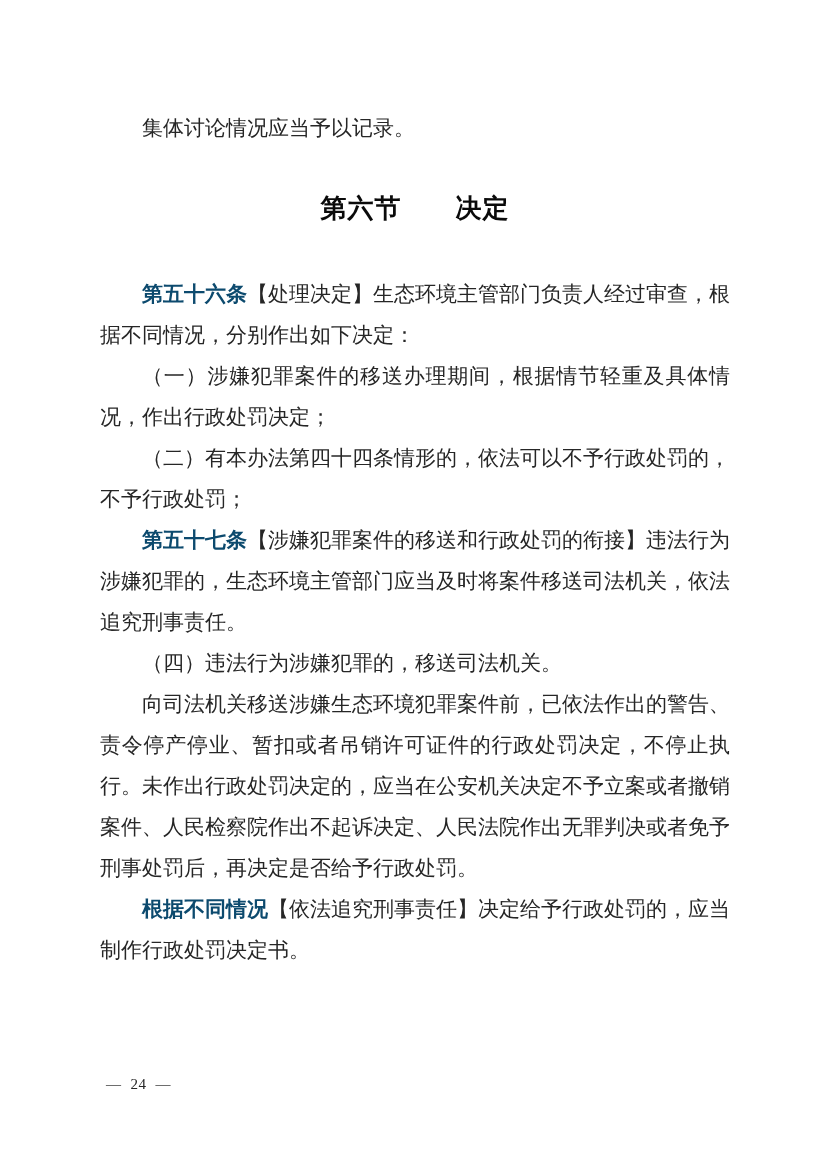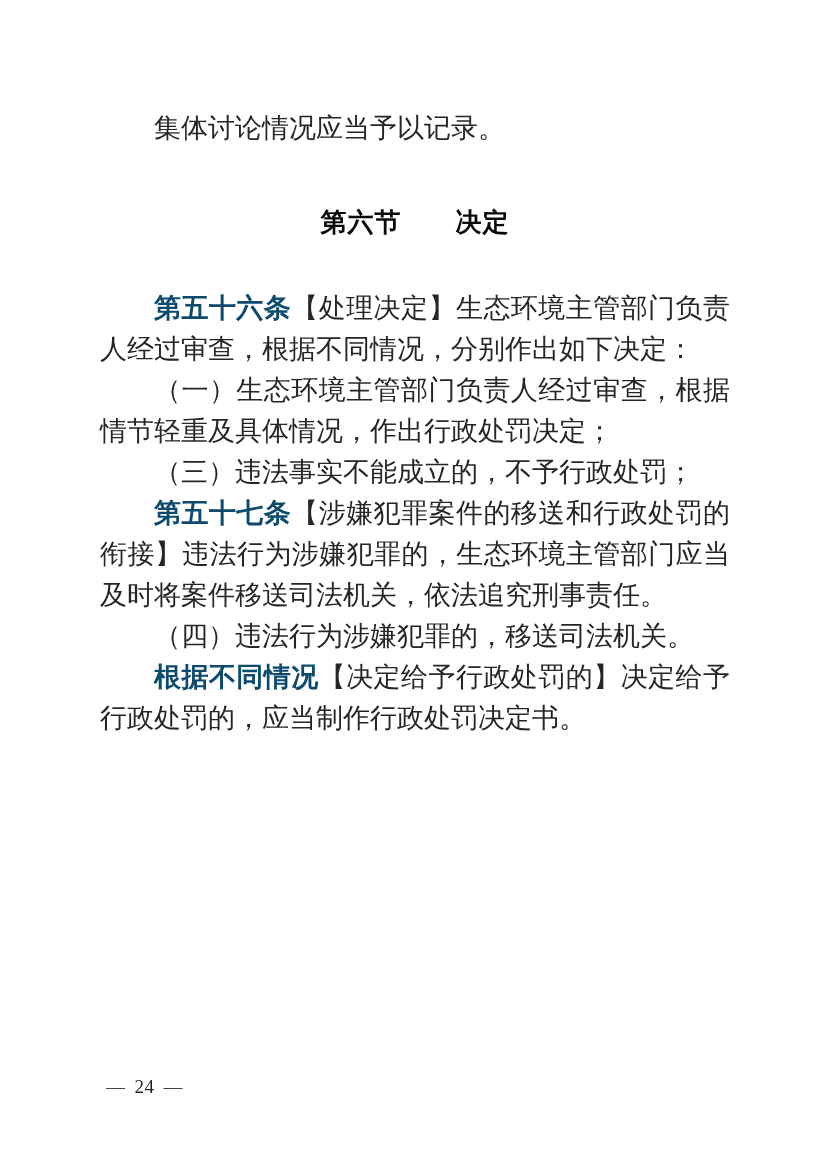--- a/index.html
+++ b/index.html
@@ -17,49 +17,49 @@
     color: #262626;
   }
   .content {
     position: absolute;
     left: 100px;
     top: 108px;
     width: 630px;
   }
   .para {
     margin: 0;
-    font-size: 27px;
+    font-size: 21px;
     line-height: 41px;
     text-align: justify;
     text-justify: inter-ideograph;
     text-indent: 2em;
     word-break: break-all;
   }
   .section-heading {
-    margin: 53px 0 45px 0;
+    margin: 39px 0 45px 0;
     font-size: 26px;
     line-height: 41px;
     font-weight: 700;
     text-align: center;
     text-indent: 0;
     color: #0a0a0a;
     letter-spacing: 1px;
   }
   .art-num {
     font-weight: 700;
     color: #0c4a6e;
   }
   .art-title {
     font-weight: 400;
   }
   .footer {
     position: absolute;
     left: 106px;
     top: 1076px;
-    font-size: 19px;
+    font-size: 15px;
     color: #3a3a3a;
     letter-spacing: 0.5px;
     text-align: right;
   }
   .footer .pgnum {
     display: inline-block;
     margin: 0 9px;
     color: #262626;
   }
 </style>
@@ -68,29 +68,30 @@
 
 <div class="page">
   <div class="content">
 
     <p class="para"><span>集体讨论情况应当予以记录。</span></p>
 
     <h2 class="section-heading">第六节　　决定</h2>
 
     <p class="para"><span class="art-num">第五十六条</span><span class="art-title">【处理决定】</span><span>生态环境主管部门负责人经过审查，根据不同情况，分别作出如下决定：</span></p>
 
-    <p class="para"><span>（一）生态环境主管部门负责人经过审查，根据情节轻重及具体情况，作出行政处罚决定；</span></p>
+    <p class="para"><span>（一）涉嫌犯罪案件的移送办理期间，根据情节轻重及具体情况，作出行政处罚决定；</span></p>
 
+    <p class="para"><span>（二）有本办法第四十四条情形的，依法可以不予行政处罚的，不予行政处罚；</span></p>
 
-    <p class="para"><span>（三）违法事实不能成立的，不予行政处罚；</span></p>
 
     <p class="para"><span class="art-num">第五十七条</span><span class="art-title">【涉嫌犯罪案件的移送和行政处罚的衔接】</span><span>违法行为涉嫌犯罪的，生态环境主管部门应当及时将案件移送司法机关，依法追究刑事责任。</span></p>
 
     <p class="para"><span>（四）违法行为涉嫌犯罪的，移送司法机关。</span></p>
 
+    <p class="para"><span>向司法机关移送涉嫌生态环境犯罪案件前，已依法作出的警告、责令停产停业、暂扣或者吊销许可证件的行政处罚决定，不停止执行。未作出行政处罚决定的，应当在公安机关决定不予立案或者撤销案件、人民检察院作出不起诉决定、人民法院作出无罪判决或者免予刑事处罚后，再决定是否给予行政处罚。</span></p>
 
 
-    <p class="para"><span class="art-num">根据不同情况</span><span class="art-title">【决定给予行政处罚的】</span><span>决定给予行政处罚的，应当制作行政处罚决定书。</span></p>
+    <p class="para"><span class="art-num">根据不同情况</span><span class="art-title">【依法追究刑事责任】</span><span>决定给予行政处罚的，应当制作行政处罚决定书。</span></p>
 
   </div>
 
   <div class="footer"><span>—</span><span class="pgnum">24</span><span>—</span></div>
 </div>
 
 </body></html>

